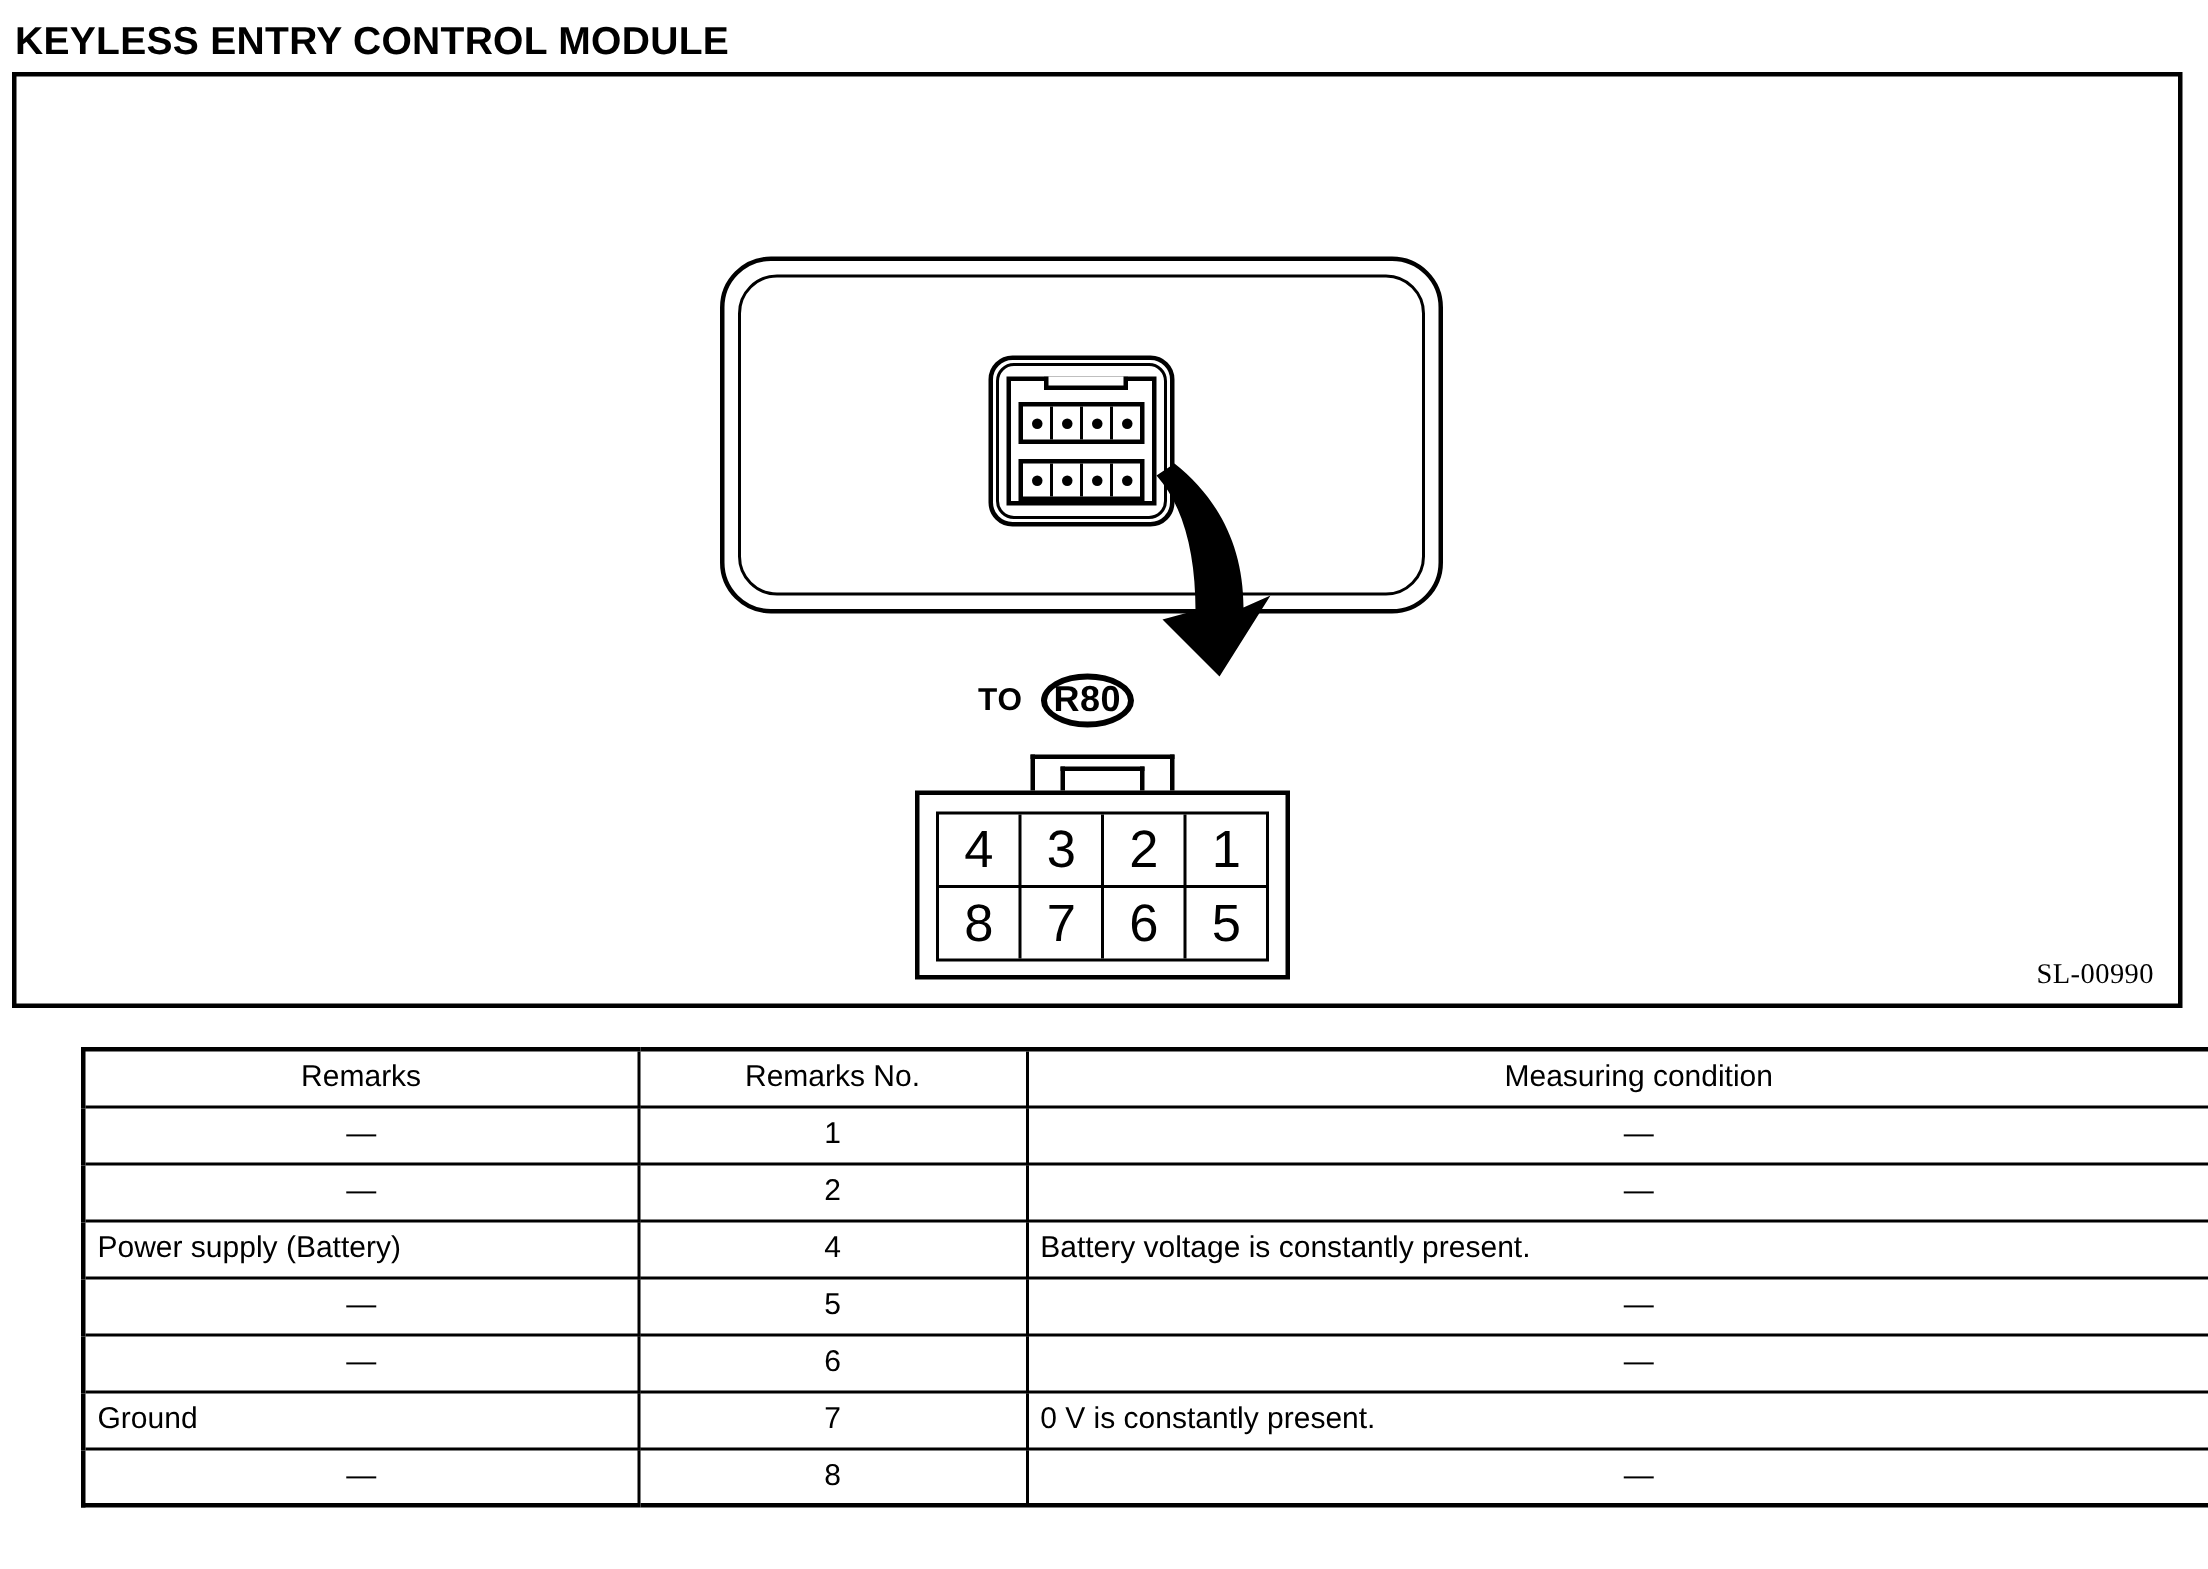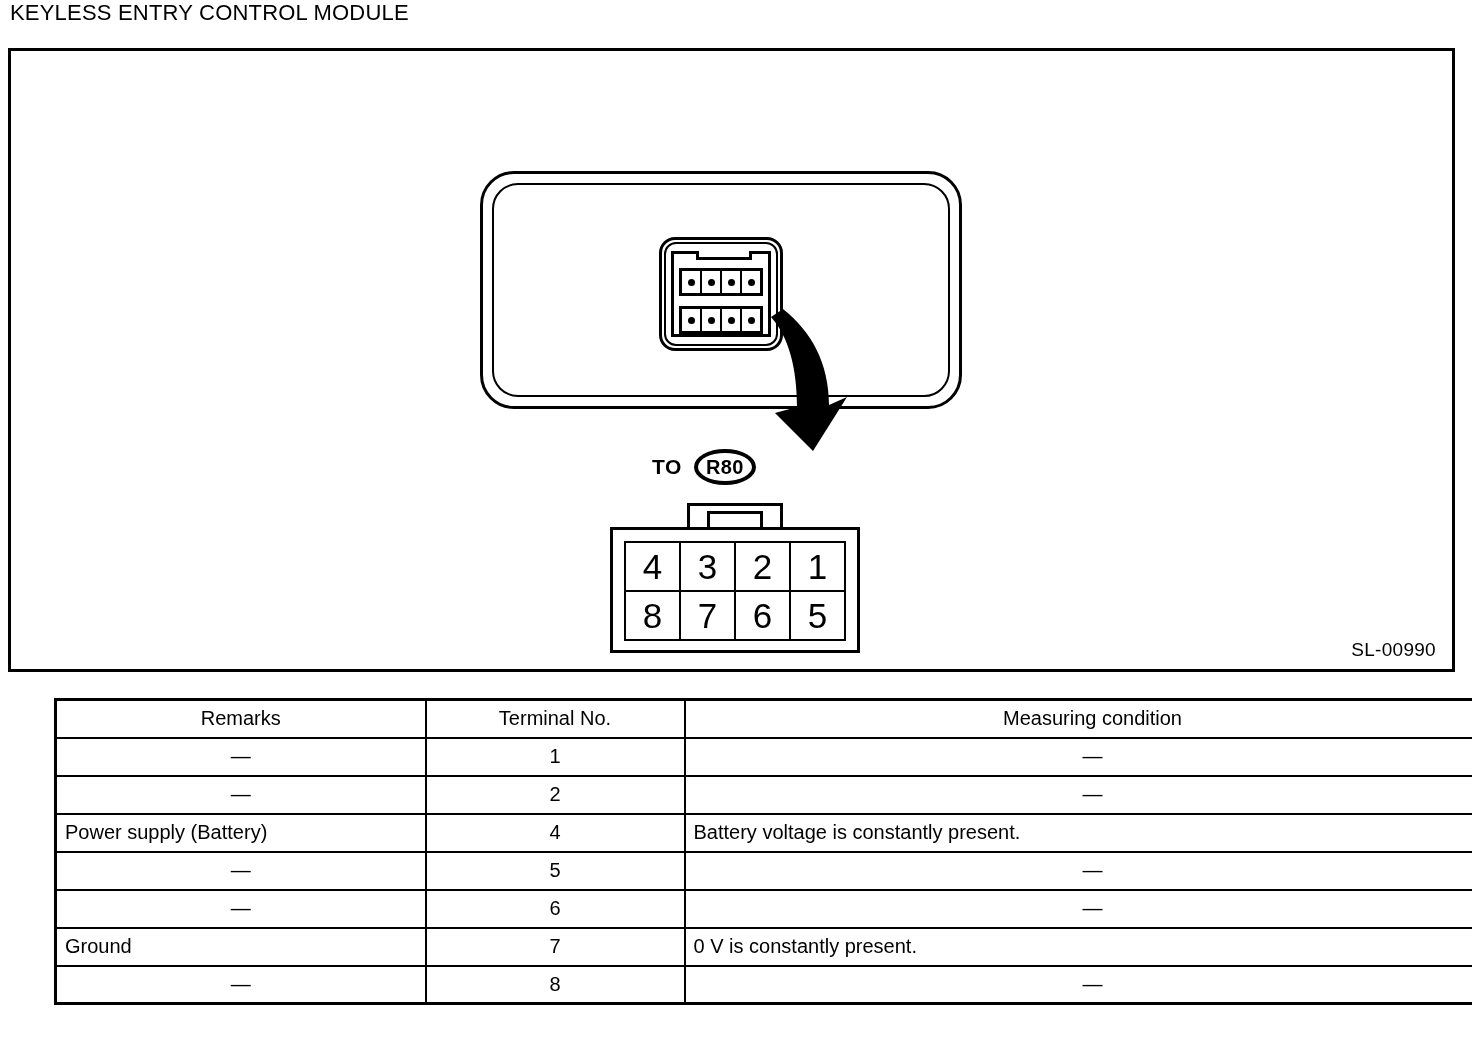--- a/index.html
+++ b/index.html
@@ -13,23 +13,23 @@
     font-family: "Liberation Sans", sans-serif;
     color: #000000;
     overflow: hidden;
     position: relative;
   }
 
   
   #page-title {
     position: absolute;
     left: 10px;
-    top: 0;
-    font-size: 22px;
-    font-weight: normal;
+    top: 12px;
+    font-size: 26px;
+    font-weight: bold;
     letter-spacing: 0.2px;
     white-space: nowrap;
   }
 
   
   #figure-frame {
     position: absolute;
     left: 8px;
     top: 48px;
     width: 1447px;
@@ -39,20 +39,21 @@
     background: #fff;
     padding-left: 31px;
   }
 
   #figure-code {
     position: absolute;
     right: 16px;
     bottom: 8px;
     font-size: 19px;
     letter-spacing: 0.3px;
+    font-family: Liberation Serif, serif;
   }
 
   
   #module-body {
     position: absolute;
     left: 469px;
     top: 120px;
     width: 482px;
     height: 238px;
     border: 3px solid #000;
@@ -166,21 +167,21 @@
   }
   #to-ref-oval {
     width: 62px;
     height: 36px;
     border: 4px solid #000;
     border-radius: 50%;
     box-sizing: border-box;
     display: flex;
     align-items: center;
     justify-content: center;
-    font-size: 20px;
+    font-size: 24px;
     font-weight: bold;
     letter-spacing: 0.3px;
   }
 
   
   #pinout-diagram {
     position: absolute;
     left: 599px;
     top: 452px;
     width: 250px;
@@ -372,21 +373,21 @@
 
 <table id="terminal-table">
   <colgroup>
     <col class="c-remarks">
     <col class="c-terminal">
     <col class="c-condition">
   </colgroup>
   <thead>
     <tr>
       <th>Remarks</th>
-      <th>Terminal No.</th>
+      <th>Remarks No.</th>
       <th>Measuring condition</th>
     </tr>
   </thead>
   <tbody id="terminal-table-body">
       <tr>
         <td class="cell-center">—</td>
         <td class="cell-center">1</td>
         <td class="cell-center">—</td>
       </tr>
       <tr>

